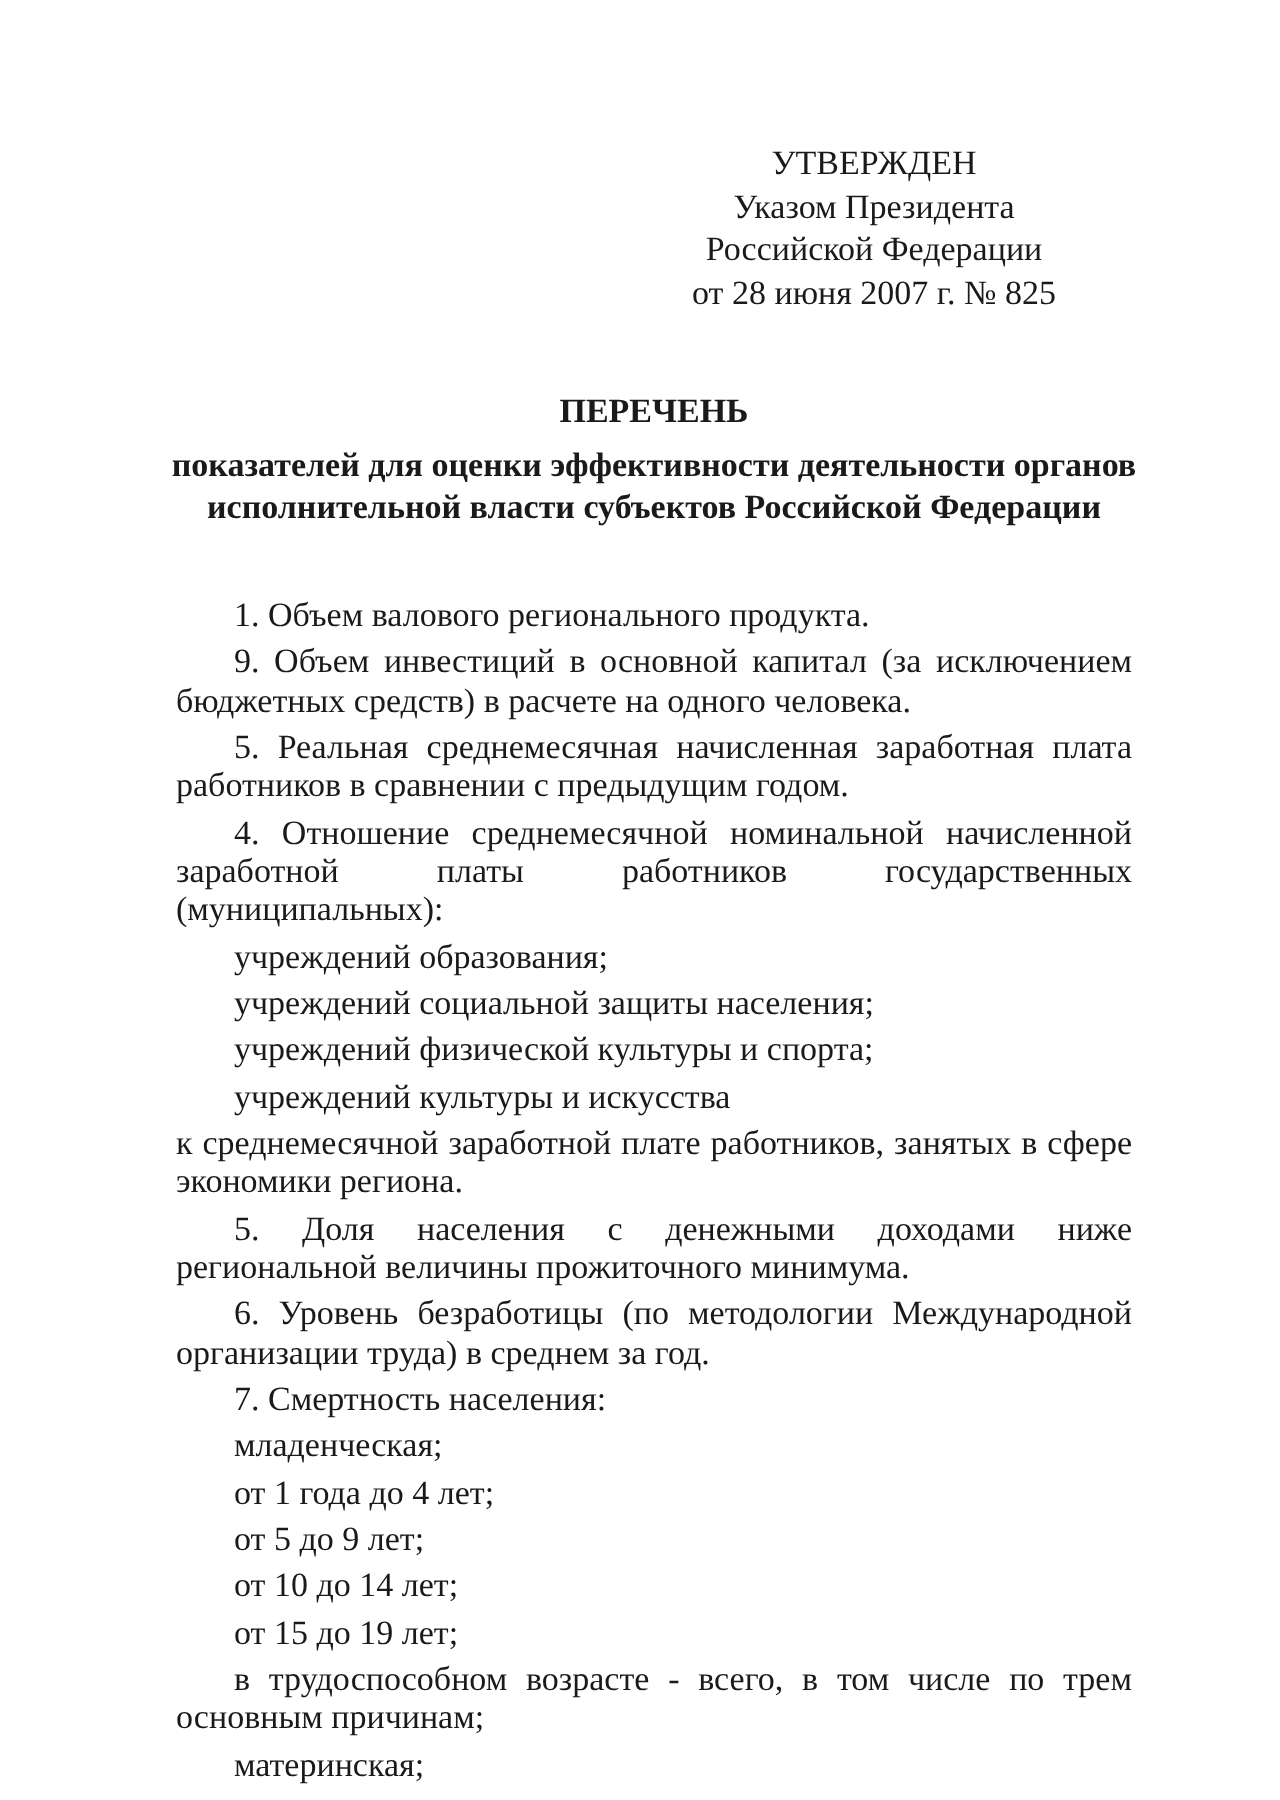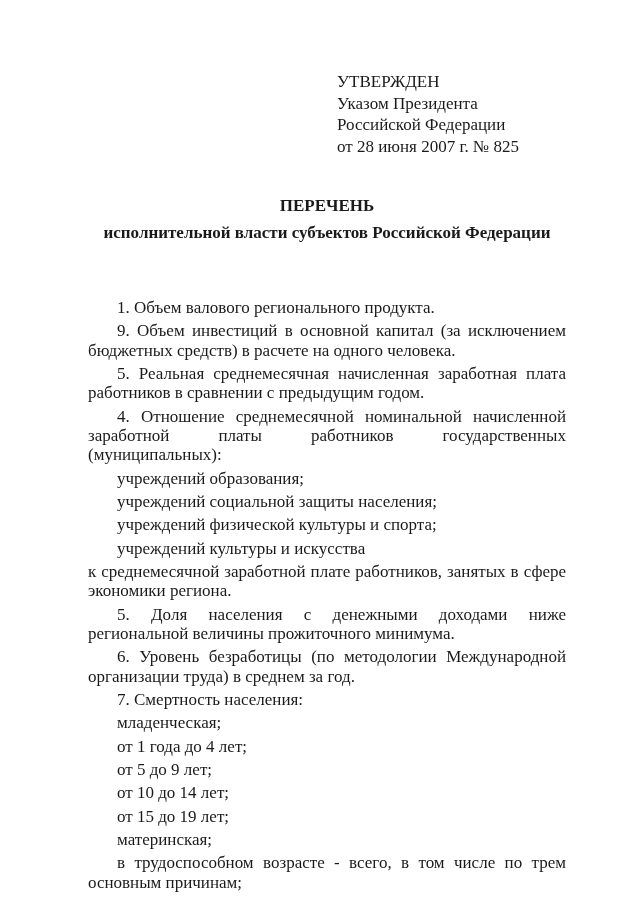--- a/index.html
+++ b/index.html
@@ -17,20 +17,21 @@
     color: #1a1a1a;
   }
   
   .approval {
     position: absolute;
     top: 71px;
     left: 337px;
     width: 200px;
     font-size: 17px;
     line-height: 21.7px;
+    text-align: center;
     white-space: nowrap;
   }
   
   .title-block {
     position: absolute;
     top: 195px;
     left: 84px;
     width: 486px;
     text-align: center;
     font-weight: bold;
@@ -70,20 +71,21 @@
   <div class="approval" id="approval-block">
       <div>УТВЕРЖДЕН</div>
       <div>Указом Президента</div>
       <div>Российской Федерации</div>
       <div>от 28 июня 2007 г. № 825</div>
     </div>
 
   <div class="title-block">
     <div class="doc-title">ПЕРЕЧЕНЬ</div>
     <div class="doc-subtitle" id="subtitle-block">
+        <div>показателей для оценки эффективности деятельности органов</div>
         <div>исполнительной власти субъектов Российской Федерации</div>
       </div>
   </div>
 
   <div class="body-text" id="body-text">
       <p class="indent">1. Объем валового регионального продукта.</p>
       <p class="indent">9. Объем инвестиций в основной капитал (за исключением бюджетных средств) в расчете на одного человека.</p>
       <p class="indent">5. Реальная среднемесячная начисленная заработная плата работников в сравнении с предыдущим годом.</p>
       <p class="indent">4. Отношение среднемесячной номинальной начисленной заработной платы работников государственных (муниципальных):</p>
       <p class="indent">учреждений образования;</p>
@@ -92,17 +94,17 @@
       <p class="indent">учреждений культуры и искусства</p>
       <p class="">к среднемесячной заработной плате работников, занятых в сфере экономики региона.</p>
       <p class="indent">5. Доля населения с денежными доходами ниже региональной величины прожиточного минимума.</p>
       <p class="indent">6. Уровень безработицы (по методологии Международной организации труда) в среднем за год.</p>
       <p class="indent">7. Смертность населения:</p>
       <p class="indent">младенческая;</p>
       <p class="indent">от 1 года до 4 лет;</p>
       <p class="indent">от 5 до 9 лет;</p>
       <p class="indent">от 10 до 14 лет;</p>
       <p class="indent">от 15 до 19 лет;</p>
+      <p class="indent">в трудоспособном возрасте - всего, в том числе по трем основным причинам;</p>
       <p class="indent">материнская;</p>
-      <p class="indent">в трудоспособном возрасте - всего, в том числе по трем основным причинам;</p>
     </div>
 
 </div>
 
 </body></html>

